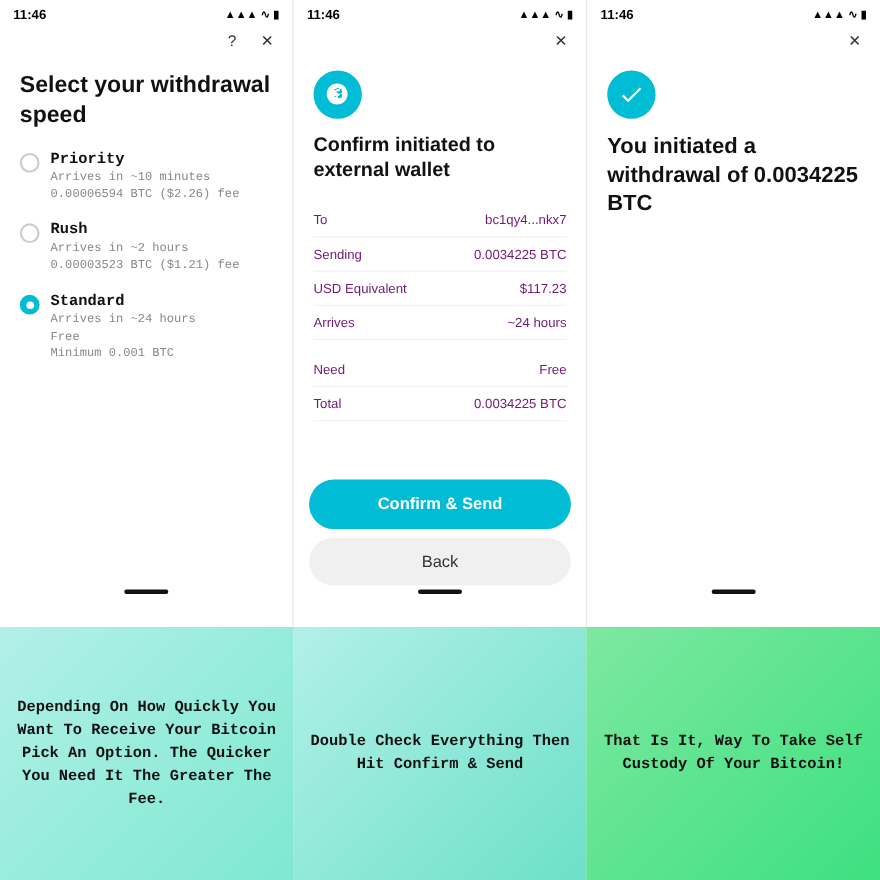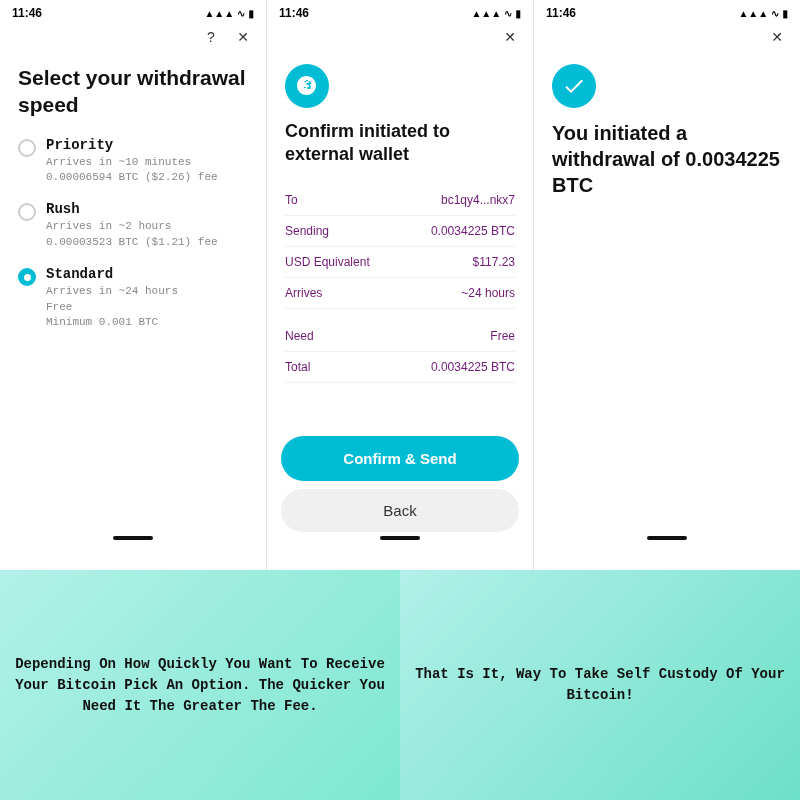--- a/index.html
+++ b/index.html
@@ -385,15 +385,18 @@
     </div>
   </div>
 
 </div>
 
 <div class="captions-row">
   <div class="caption-panel">
     <p class="caption-text">Depending On How Quickly You Want To Receive Your Bitcoin Pick An Option. The Quicker You Need It The Greater The Fee.</p>
   </div>
   <div class="caption-panel">
+    <p class="caption-text">Double Check Everything Then Hit Confirm &amp; Send</p>
+  </div>
+  <div class="caption-panel">
     <p class="caption-text">That Is It, Way To Take Self Custody Of Your Bitcoin!</p>
   </div>
 </div>
 
 </body></html>

